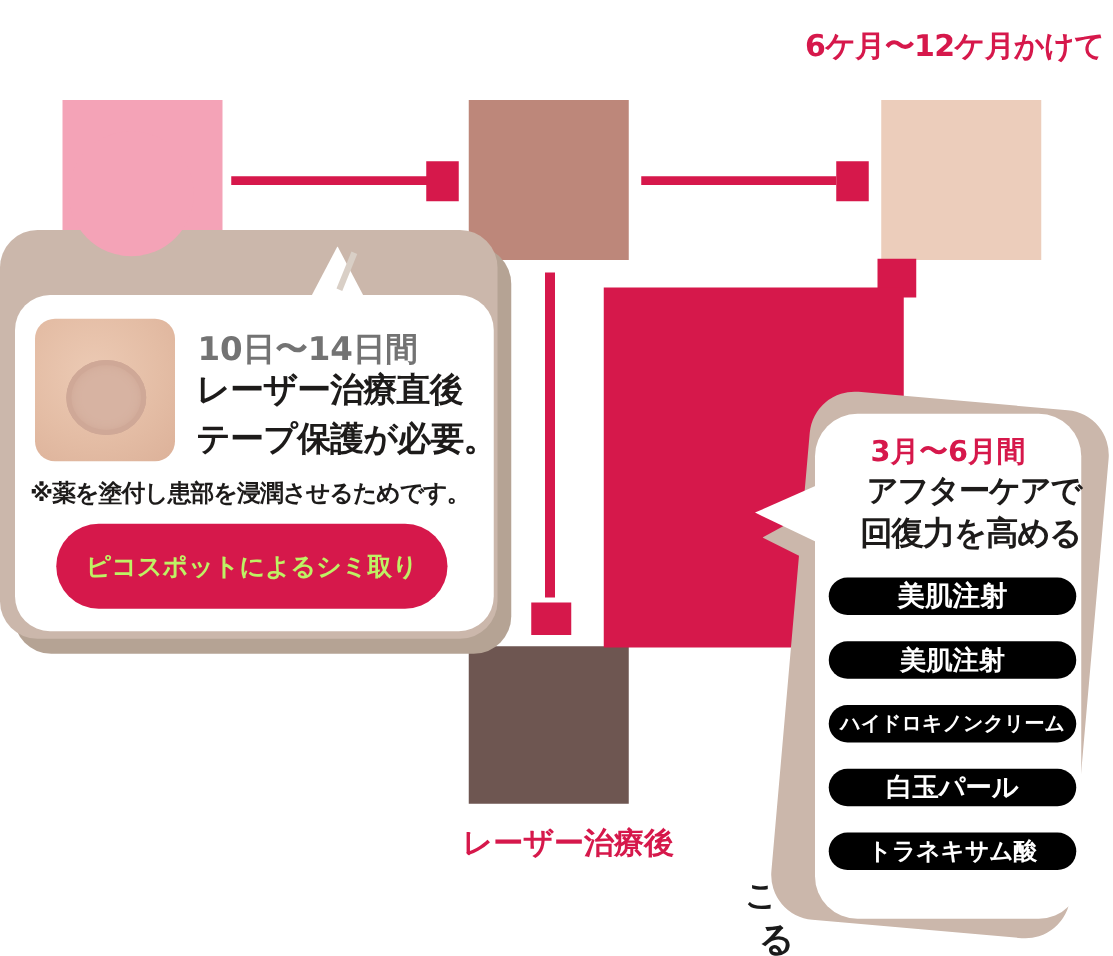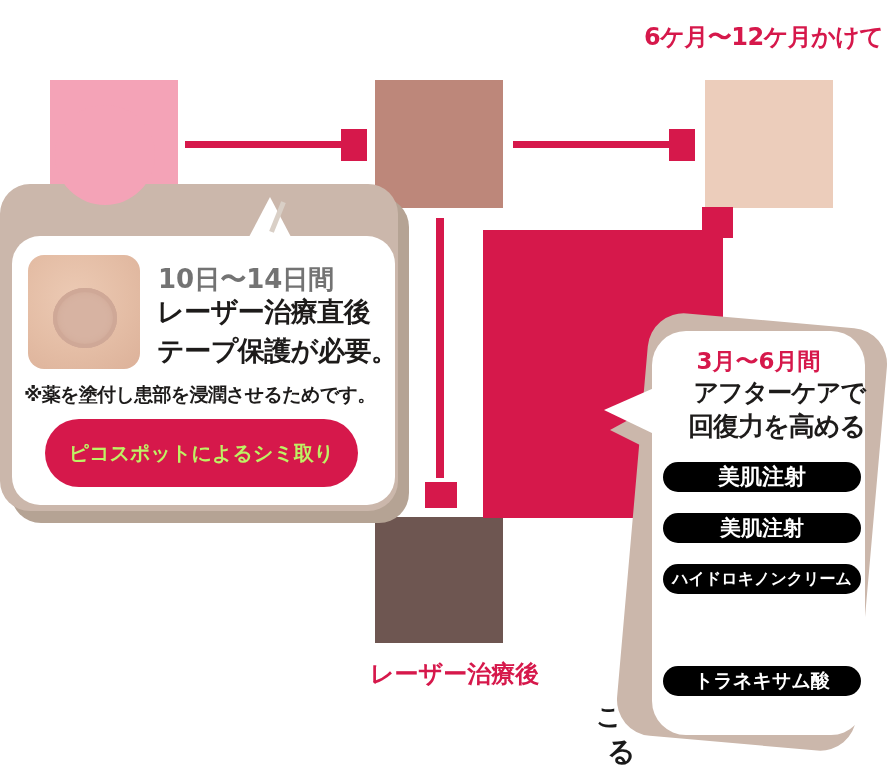--- a/index.html
+++ b/index.html
@@ -129,17 +129,20 @@
   <div class="abs after-heading" id="after-h2">回復力を高める</div>
   <div class="abs pill" id="pill-0">
     <span>美肌注射</span>
   </div>
   <div class="abs pill" id="pill-1">
     <span>美肌注射</span>
   </div>
   <div class="abs pill" id="pill-2">
     <span>ハイドロキノンクリーム</span>
   </div>
+  <div class="abs pill" id="pill-3">
+    <span>白玉パール</span>
+  </div>
   <div class="abs pill" id="pill-4">
     <span>トラネキサム酸</span>
   </div>
 
 </div>
 
 </body></html>

